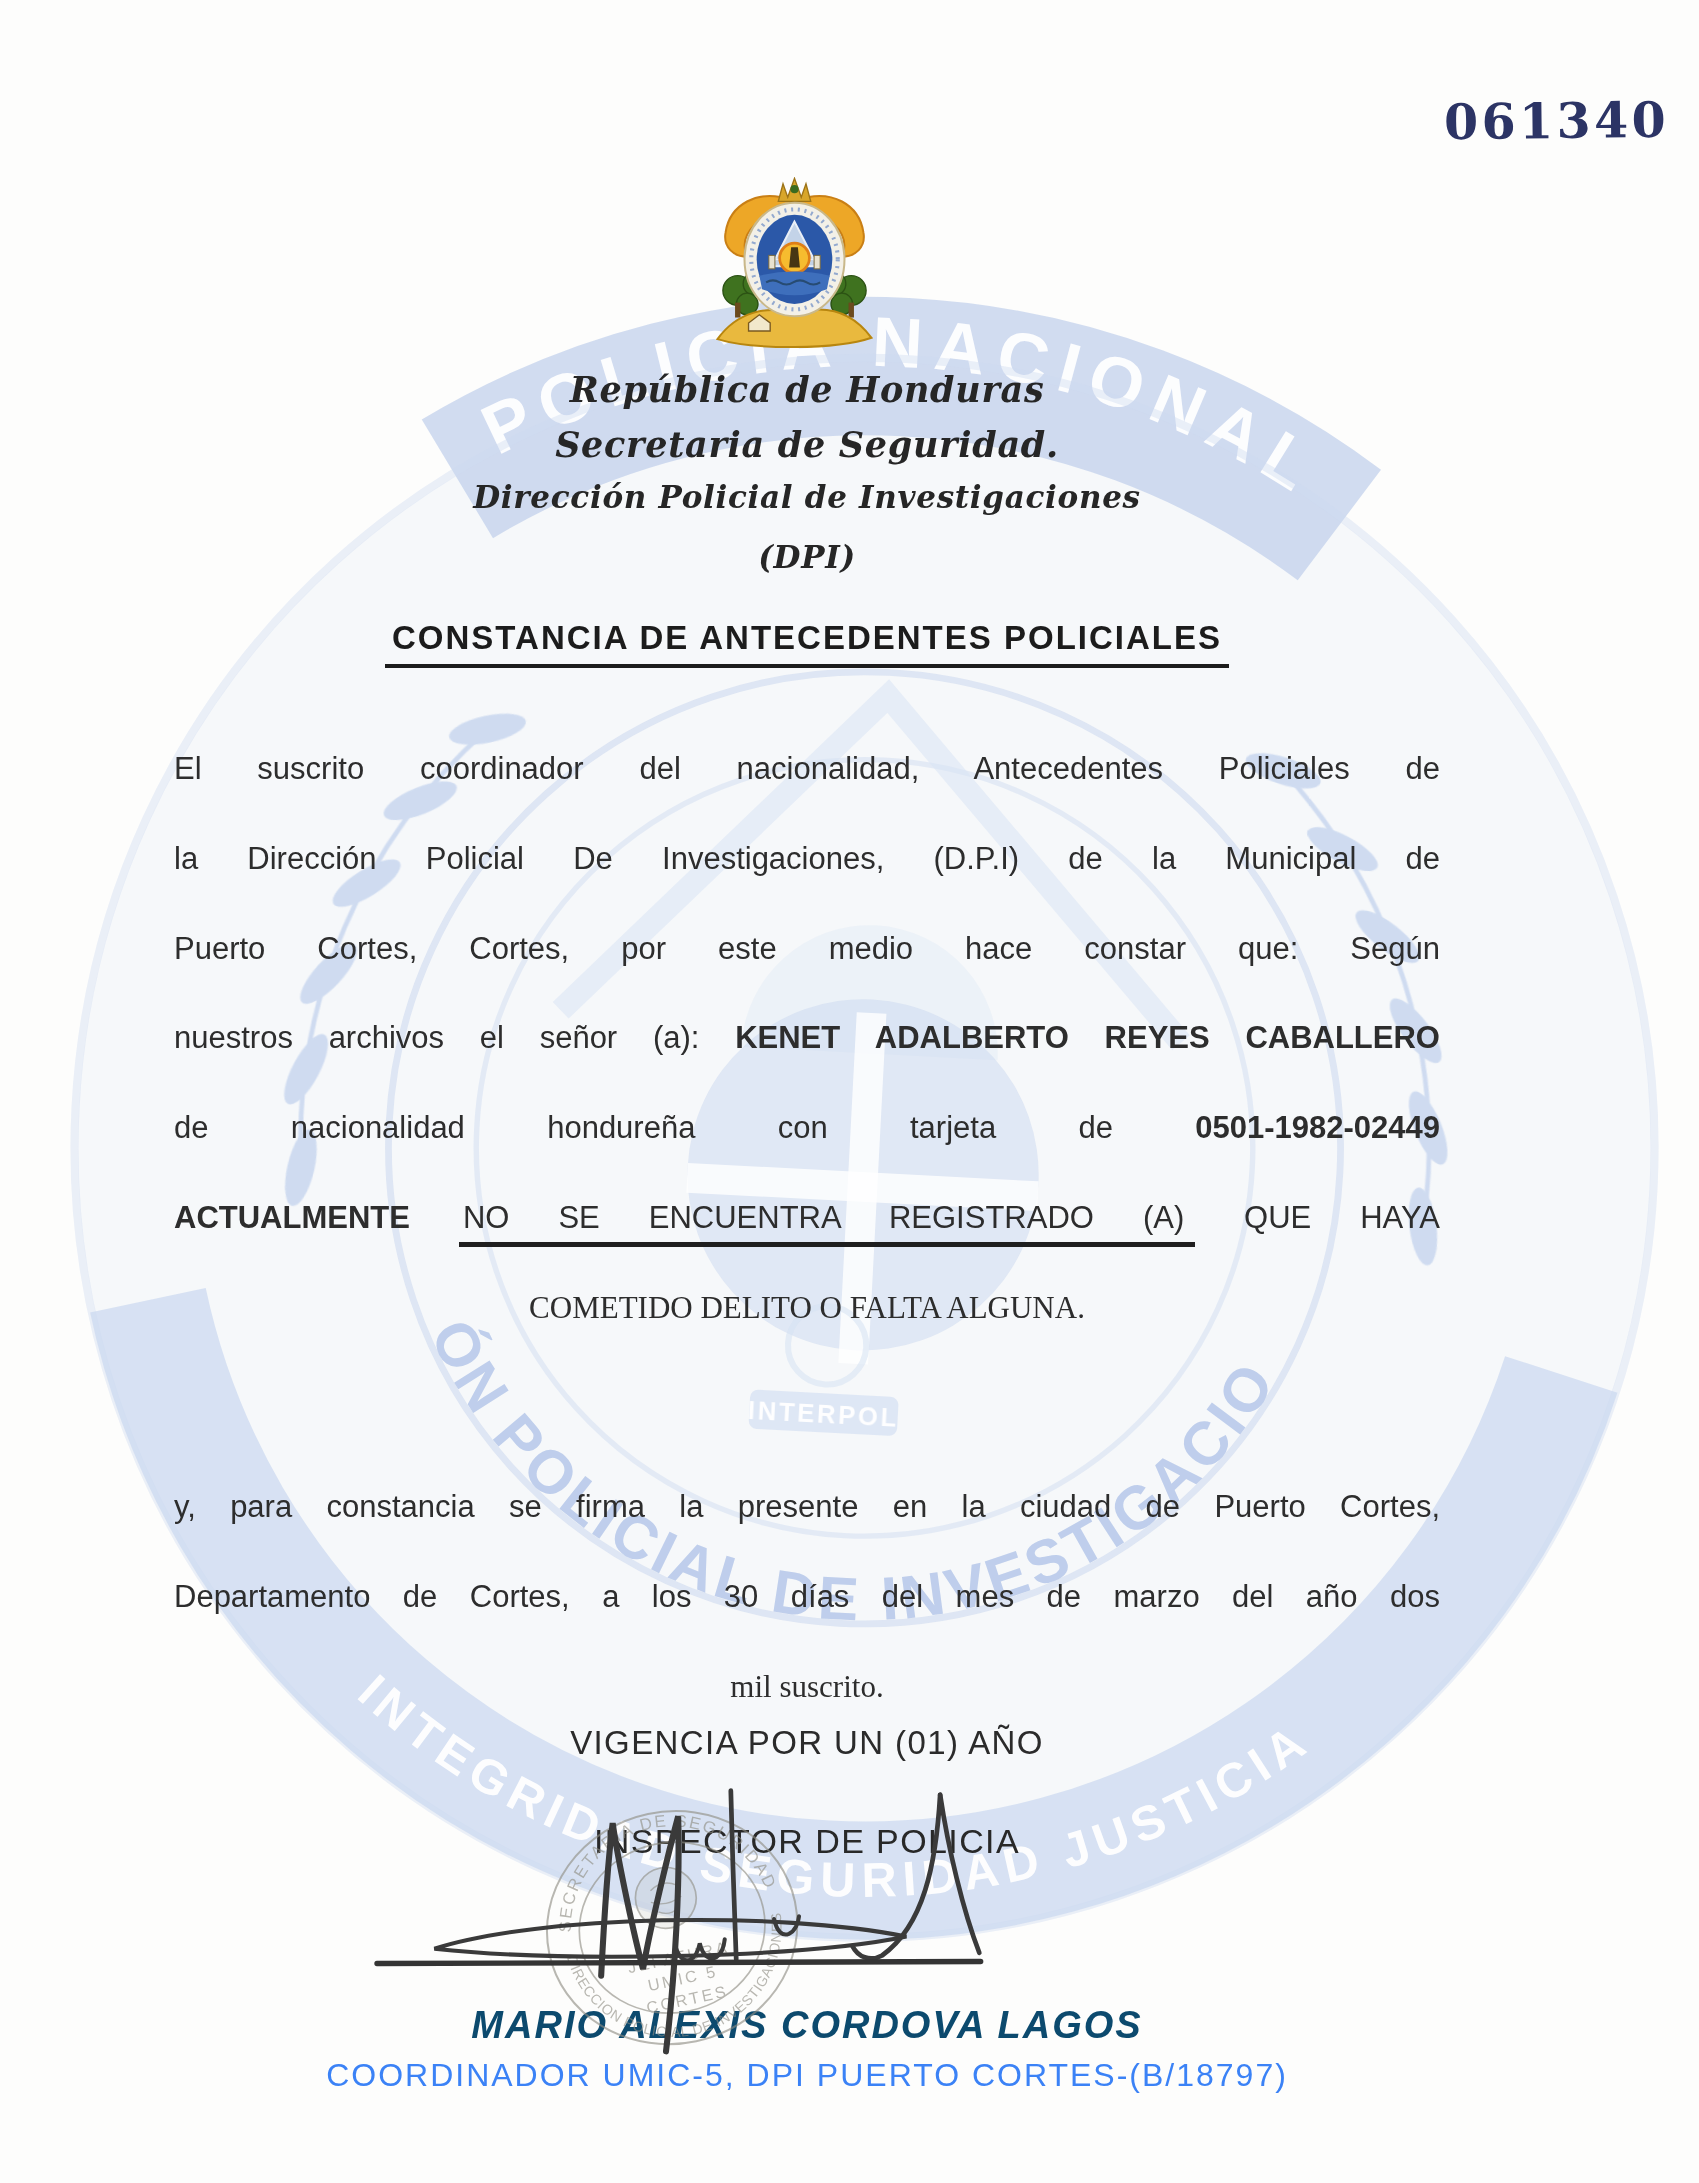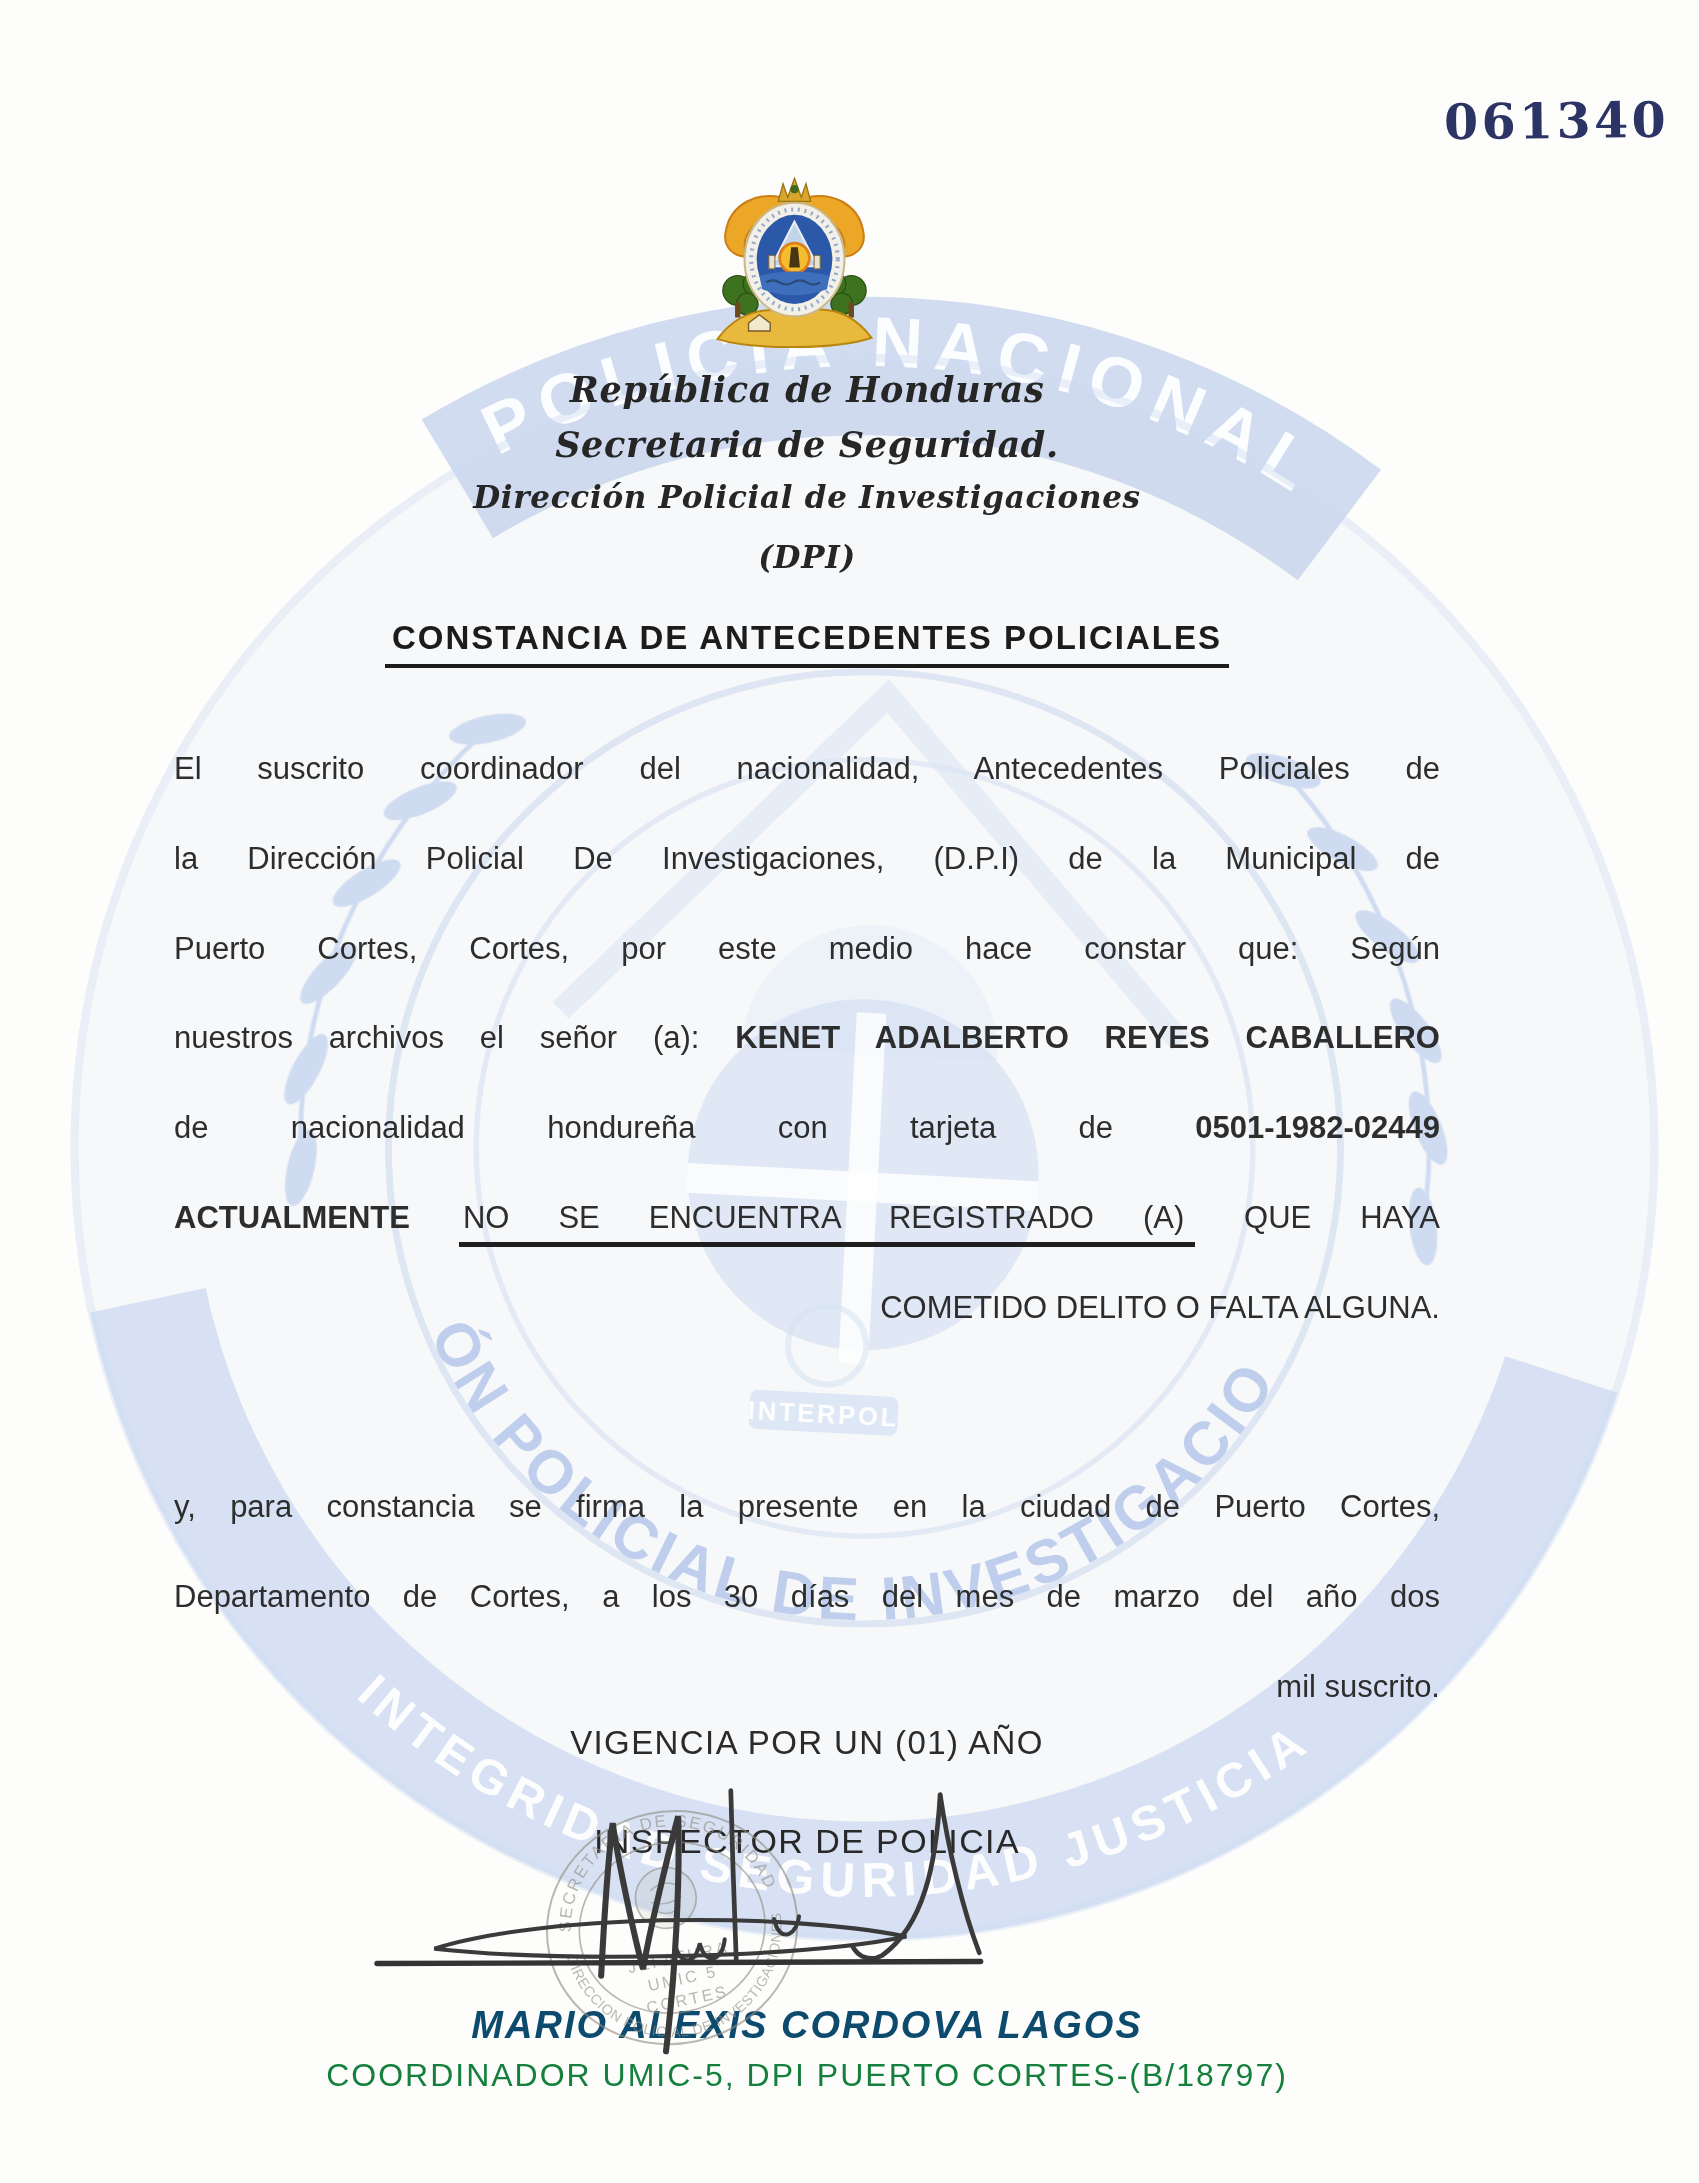--- a/index.html
+++ b/index.html
@@ -29,34 +29,34 @@
   .titlewrap{top:619px;}
   .title{
     display:inline-block;font-weight:700;font-size:33px;letter-spacing:2px;
     color:#1c1c1c;border-bottom:4px solid #1c1c1c;padding:0 6.8px 6.8px 6.8px;
   }
   
   .bline{
     left:174px;width:1266px;font-size:31px;line-height:1.18;
     text-align:justify;text-align-last:justify;white-space:normal;
   }
-  .bline.noj{text-align:right;text-align-last:auto;}
+  .bline.noj{text-align:center;text-align-last:auto;font-family:Liberation Serif, serif;}
   .b{font-weight:700;}
   .u6{
     font-weight:400;
     border-bottom:5.4px solid #1f1f1f;padding:0 10.8px 6.8px 4px;
   }
   .t1112{top:751px}.t1245{top:841px}.t1378{top:931px}.t1511{top:1020px}
   .t1644{top:1110px}.t1777{top:1200px}.t1910{top:1290px}
   .t2205{top:1489px}.t2338{top:1579px}.t2471{top:1669px}
   
   .validity{top:1724px;font-size:33px;letter-spacing:1.4px;color:#2b2b2b;}
   .institle{top:1822px;font-size:34px;letter-spacing:1.4px;color:#282828;}
   .signame{top:2004px;font-size:38px;font-weight:700;font-style:italic;letter-spacing:2px;color:#0c4a6e;}
-  .sigrole{top:2057px;font-size:32px;letter-spacing:2px;color:#15803d;}
+  .sigrole{top:2057px;font-size:32px;letter-spacing:2px;color:#3b82f6;}
   
   .wm,.sig,.stampsvg{position:absolute;pointer-events:none;}
   .wm{left:0;top:0;}
   .sig{left:0;top:0;}
   .stampsvg{left:527px;top:1796px;}
   .content{position:absolute;inset:0;z-index:2;}
   .wm{z-index:1;}
   .stampsvg{z-index:3;}
   .sig{z-index:4;}
 </style>

